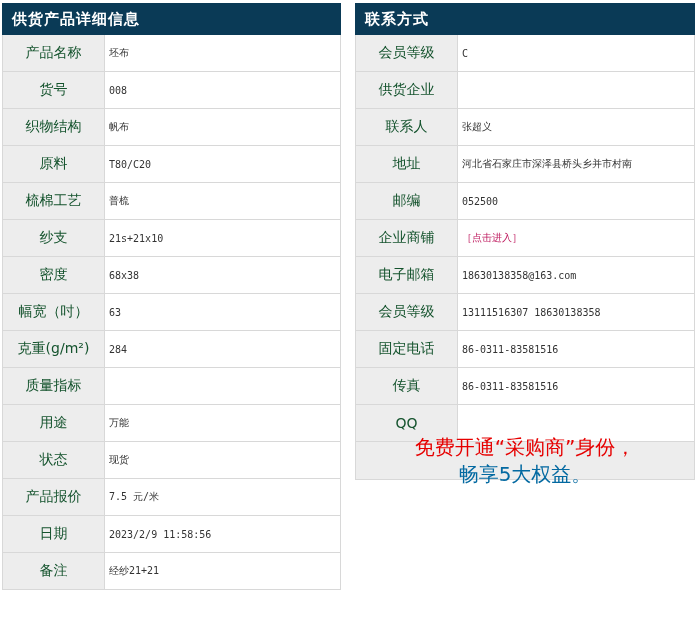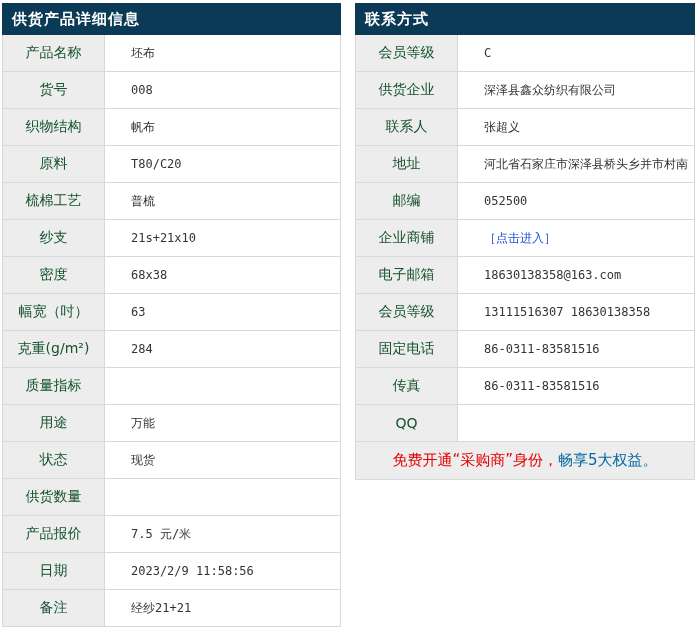--- a/index.html
+++ b/index.html
@@ -46,41 +46,42 @@
     font-size: 14px;
     color: #14532d;
     text-align: center;
     flex-shrink: 0;
   }
   .cell-value {
     flex: 1;
     background: #ffffff;
     display: flex;
     align-items: center;
-    padding-left: 26px;
-    font-size: 12px;
+    padding-left: 4px;
+    font-size: 10px;
     color: #333333;
     font-family: "DejaVu Sans Mono", "Liberation Mono", monospace;
     white-space: nowrap;
     overflow: hidden;
   }
   .red-link {
-    color: #1d4ed8;
+    color: #be185d;
     cursor: pointer;
     font-family: "DejaVu Sans", "Liberation Sans", sans-serif;
   }
   .footer-row {
     border-bottom: 1px solid #d8d8d8;
     background: #ededed;
     height: 38px;
     display: flex;
     align-items: center;
     justify-content: center;
-    font-size: 15px;
+    font-size: 20px;
     white-space: nowrap;
+    flex-direction: column;
   }
   .footer-red { color: #e60000; cursor: pointer; }
   .footer-dark { color: #0369a1; }
 </style>
 </head>
 <body>
 
 <div class="wrap">
 
   <div class="panel">
@@ -152,26 +153,20 @@
             <span>万能</span>
           </div>
         </div>
         <div class="row">
           <div class="cell-label">状态</div>
           <div class="cell-value">
             <span>现货</span>
           </div>
         </div>
         <div class="row">
-          <div class="cell-label">供货数量</div>
-          <div class="cell-value">
-            <span></span>
-          </div>
-        </div>
-        <div class="row">
           <div class="cell-label">产品报价</div>
           <div class="cell-value">
             <span>7.5 元/米</span>
           </div>
         </div>
         <div class="row">
           <div class="cell-label">日期</div>
           <div class="cell-value">
             <span>2023/2/9 11:58:56</span>
           </div>
@@ -189,23 +184,20 @@
     <div class="panel-header">联系方式</div>
     <div class="panel-body">
         <div class="row">
           <div class="cell-label">会员等级</div>
           <div class="cell-value">
             <span>C</span>
           </div>
         </div>
         <div class="row">
           <div class="cell-label">供货企业</div>
-          <div class="cell-value">
-            <span>深泽县鑫众纺织有限公司</span>
-          </div>
         </div>
         <div class="row">
           <div class="cell-label">联系人</div>
           <div class="cell-value">
             <span>张超义</span>
           </div>
         </div>
         <div class="row">
           <div class="cell-label">地址</div>
           <div class="cell-value">

